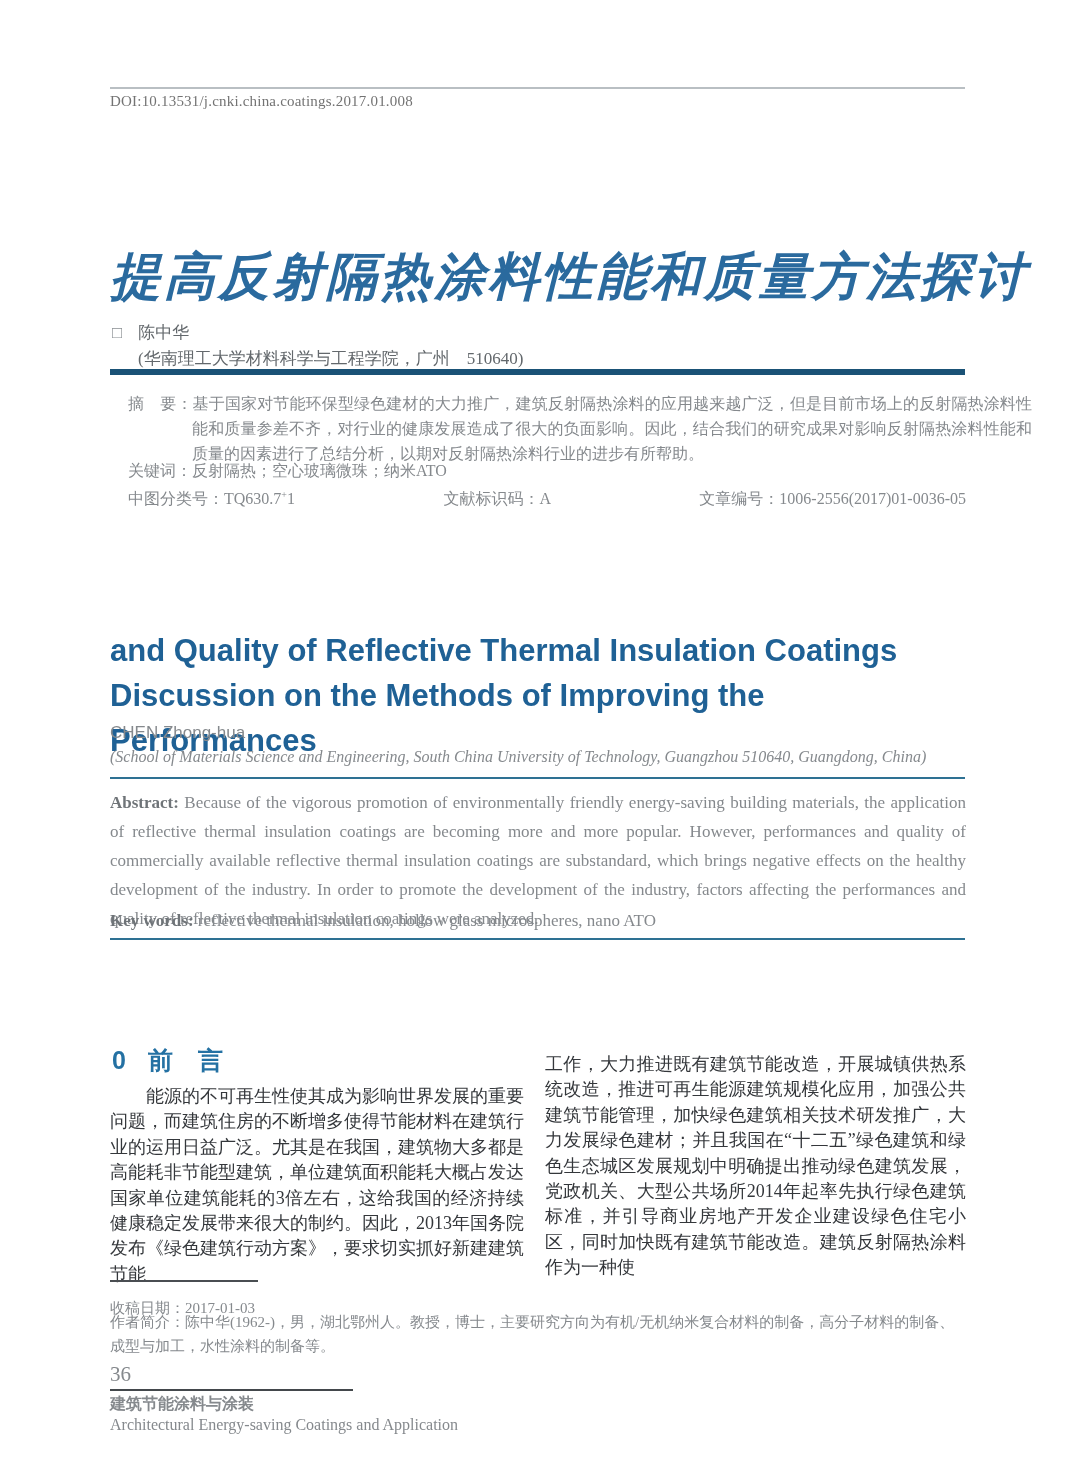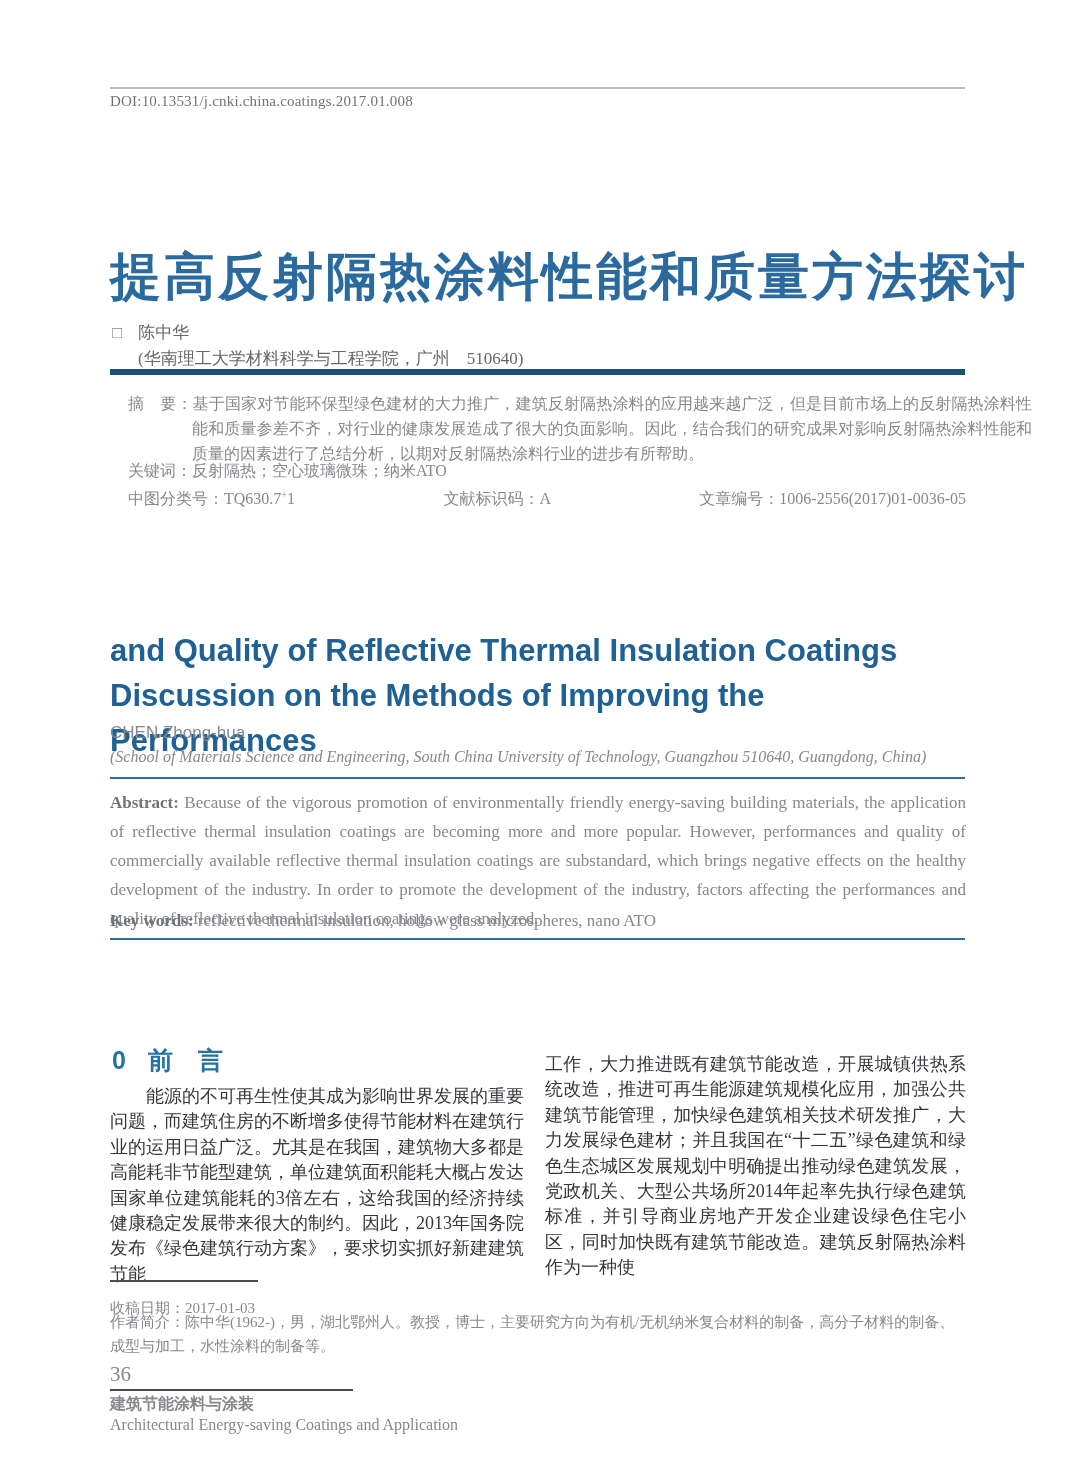--- a/index.html
+++ b/index.html
@@ -18,21 +18,21 @@
     font-size:16px;line-height:23px;color:#9aa0a4;}
   .h-center{text-align:center;}
   .h-right{text-align:right;}
   .header-rule{top:87px;left:110px;width:855px;height:2px;background:#b9bfc3;}
   .doi{top:93px;left:110px;font-size:15px;color:#737373;letter-spacing:0.2px;}
 
   
   .title-cn{top:243px;left:110px;width:860px;margin:0;
     font-family:"Liberation Sans","DejaVu Sans",sans-serif;
     font-size:51px;font-weight:800;letter-spacing:3px;white-space:nowrap;
-    color:#2a6a9e;}
+    color:#2a6a9e;font-style:italic;}
   .author-row{top:321px;left:112px;font-size:17px;color:#63686c;}
   .author-row .marker{margin-right:16px;color:#8a8f93;}
   .affil-cn{top:347px;left:138px;font-size:17px;color:#63686c;}
   .rule-thick{top:369px;left:110px;width:855px;height:6px;background:#1a5276;}
 
   
   .abstract-cn{top:391px;left:128px;width:840px;font-size:16px;line-height:25px;
     color:#85898d;text-align:justify;padding-left:64px;text-indent:-64px;}
   .keywords-cn{top:461px;left:128px;font-size:16px;color:#85898d;}
   .class-row{top:489px;left:128px;width:838px;display:flex;justify-content:space-between;

